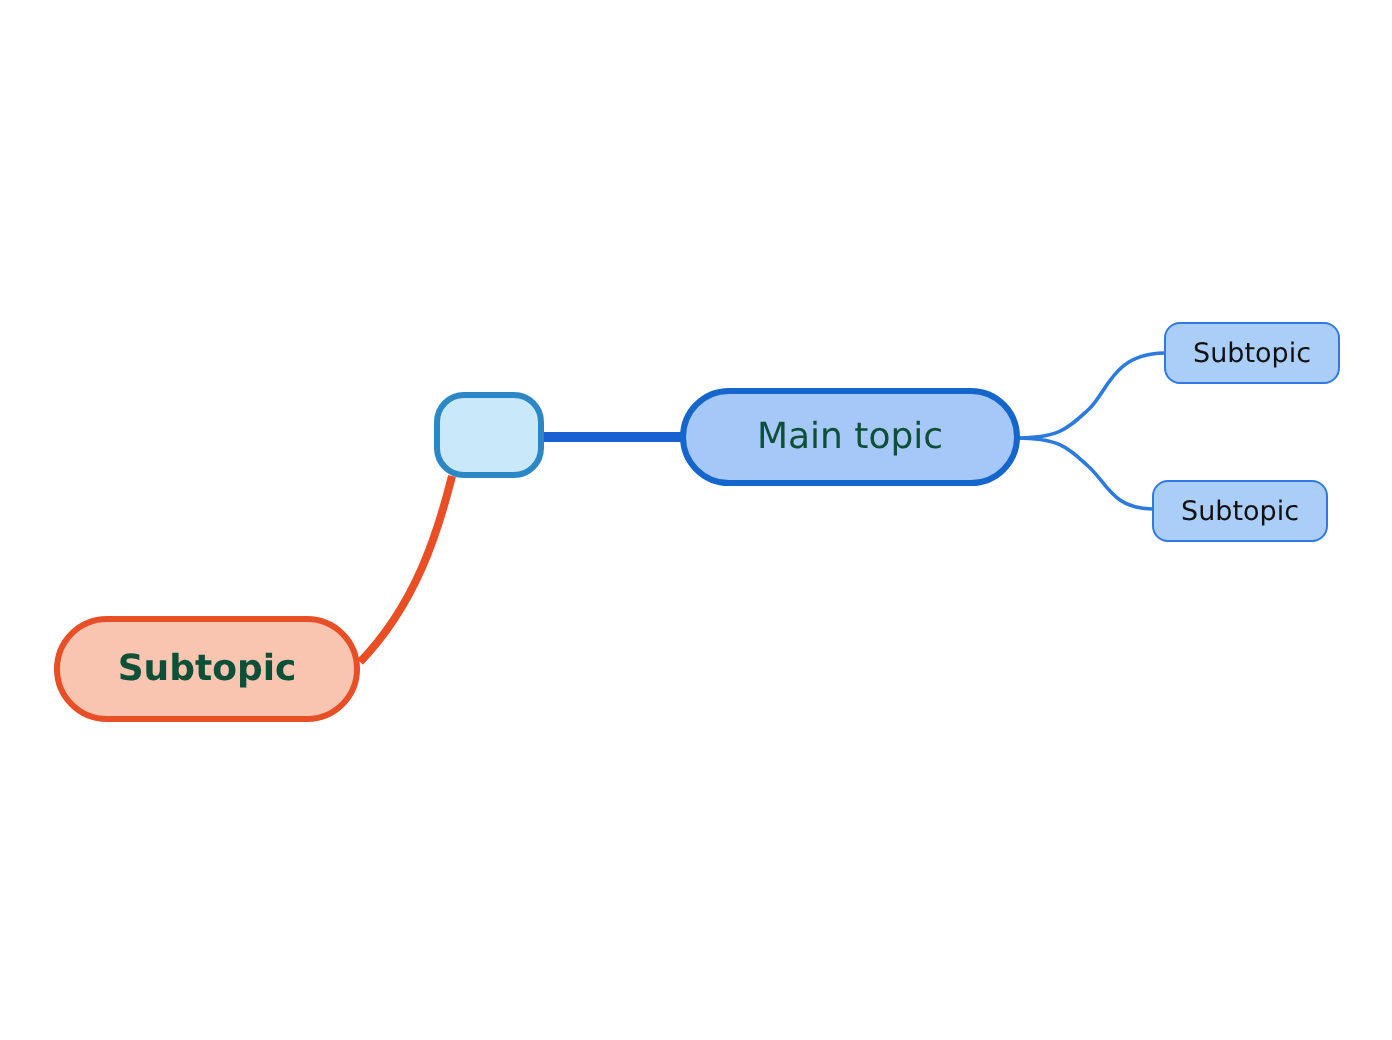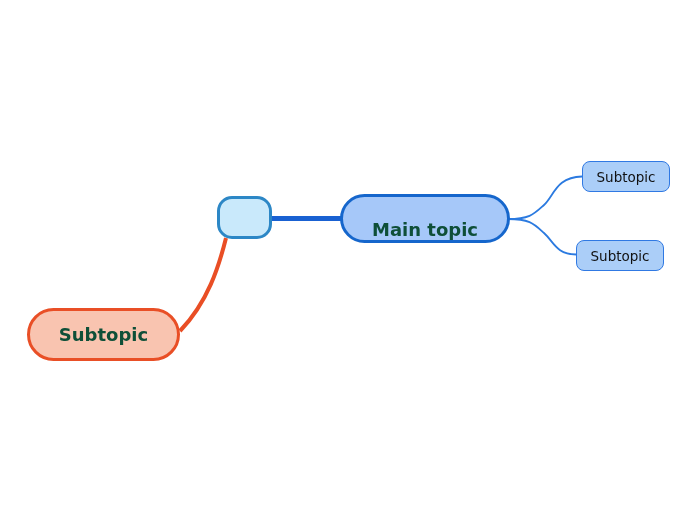--- a/index.html
+++ b/index.html
@@ -34,22 +34,21 @@
   .node-main {
     left: 340px;
     top: 194px;
     width: 170px;
     height: 49px;
     background: #a6c8f9;
     border: 3px solid #1566cc;
     border-radius: 24.5px;
     color: #0e4f38;
     font-size: 18px;
-    font-weight: bold;
-    align-items: flex-end;
+    font-weight: normal;
   }
   .node-floating {
     left: 217px;
     top: 196px;
     width: 55px;
     height: 43px;
     background: #c9e9fb;
     border: 3px solid #2c87c6;
     border-radius: 15px;
   }

